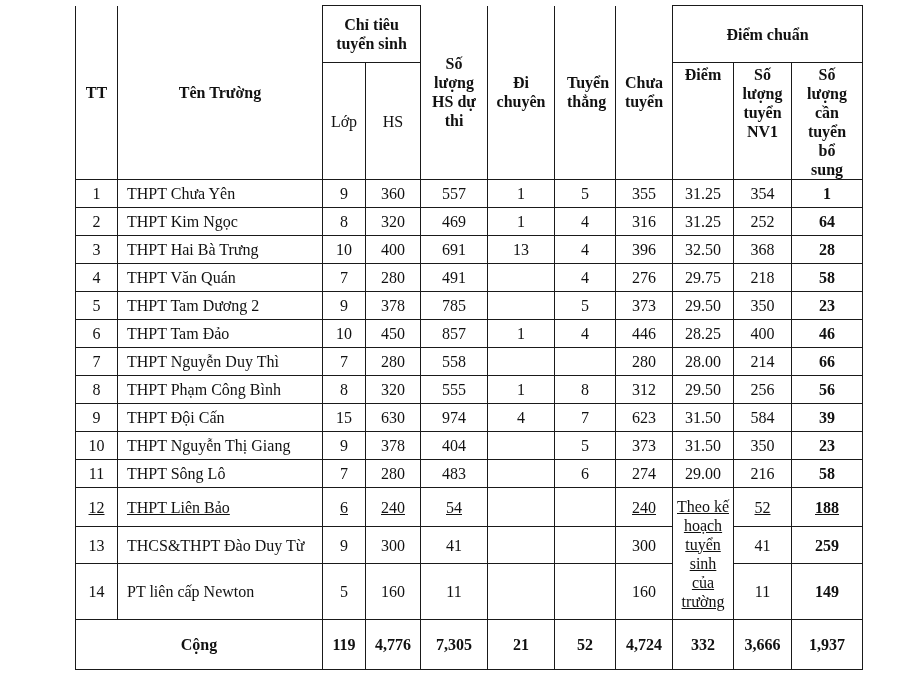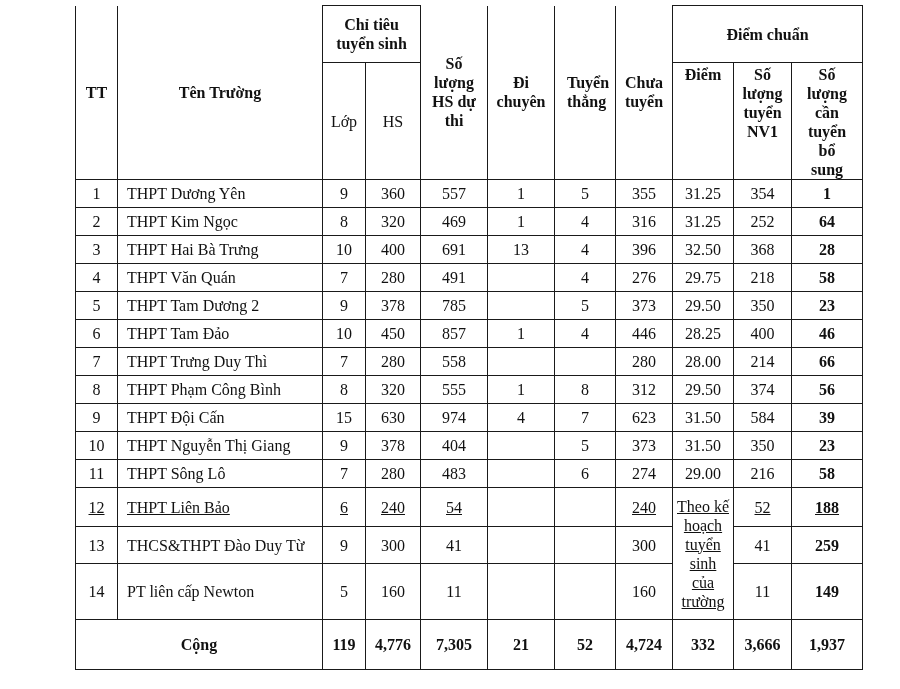--- a/index.html
+++ b/index.html
@@ -53,21 +53,21 @@
       <td>Lớp</td>
       <td>HS</td>
       <th class="diem-hdr">Điểm</th>
       <th class="diem-hdr" style="padding:10px 4px 0;">Số lượng tuyển NV1</th>
       <th class="diem-hdr" style="padding:2px 12px 0;">Số lượng cần tuyển bổ sung</th>
     </tr>
   </thead>
   <tbody>
     <tr class="r">
       <td>1</td>
-      <td class="name">THPT Dương Yên</td>
+      <td class="name">THPT Chưa Yên</td>
       <td>9</td>
       <td>360</td>
       <td>557</td>
       <td>1</td>
       <td>5</td>
       <td>355</td>
       <td>31.25</td>
       <td>354</td>
       <td class="bold">1</td>
     </tr>
@@ -131,42 +131,42 @@
       <td>857</td>
       <td>1</td>
       <td>4</td>
       <td>446</td>
       <td>28.25</td>
       <td>400</td>
       <td class="bold">46</td>
     </tr>
     <tr class="r">
       <td>7</td>
-      <td class="name">THPT Trưng Duy Thì</td>
+      <td class="name">THPT Nguyễn Duy Thì</td>
       <td>7</td>
       <td>280</td>
       <td>558</td>
       <td></td>
       <td></td>
       <td>280</td>
       <td>28.00</td>
       <td>214</td>
       <td class="bold">66</td>
     </tr>
     <tr class="r">
       <td>8</td>
       <td class="name">THPT Phạm Công Bình</td>
       <td>8</td>
       <td>320</td>
       <td>555</td>
       <td>1</td>
       <td>8</td>
       <td>312</td>
       <td>29.50</td>
-      <td>374</td>
+      <td>256</td>
       <td class="bold">56</td>
     </tr>
     <tr class="r">
       <td>9</td>
       <td class="name">THPT Đội Cấn</td>
       <td>15</td>
       <td>630</td>
       <td>974</td>
       <td>4</td>
       <td>7</td>

